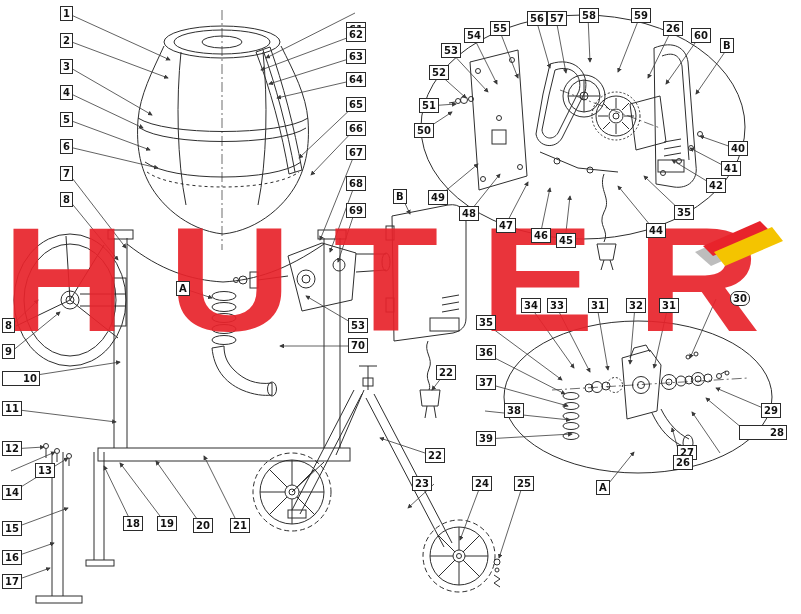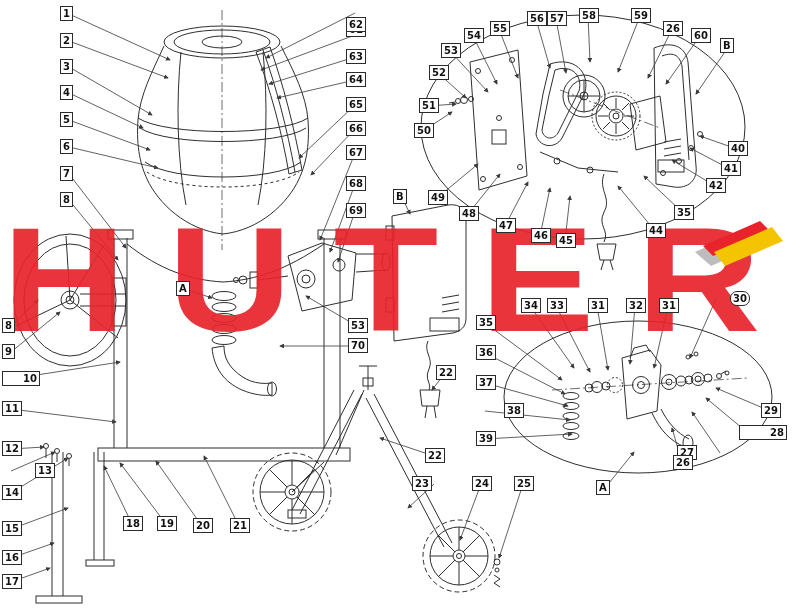--- a/index.html
+++ b/index.html
@@ -395,21 +395,21 @@
       <div class="callout" style="left: 123px; top: 516px;">18</div>
       <div class="callout" style="left: 157px; top: 516px;">19</div>
       <div class="callout" style="left: 193px; top: 518px;">20</div>
       <div class="callout" style="left: 230px; top: 518px;">21</div>
       <div class="callout" style="left: 436px; top: 365px;">22</div>
       <div class="callout" style="left: 425px; top: 448px;">22</div>
       <div class="callout" style="left: 412px; top: 476px;">23</div>
       <div class="callout" style="left: 472px; top: 476px;">24</div>
       <div class="callout" style="left: 514px; top: 476px;">25</div>
       <div class="callout" style="left: 346px; top: 5px; margin-top: 17px;">61</div>
-      <div class="callout" style="left: 346px; top: 17px;">62</div>
+      <div class="callout" style="left: 346px; top: 27px;">62</div>
       <div class="callout" style="left: 346px; top: 49px;">63</div>
       <div class="callout" style="left: 346px; top: 72px;">64</div>
       <div class="callout" style="left: 346px; top: 97px;">65</div>
       <div class="callout" style="left: 346px; top: 121px;">66</div>
       <div class="callout" style="left: 346px; top: 145px;">67</div>
       <div class="callout" style="left: 346px; top: 176px;">68</div>
       <div class="callout" style="left: 346px; top: 203px;">69</div>
       <div class="callout" style="left: 348px; top: 318px;">53</div>
       <div class="callout" style="left: 348px; top: 338px;">70</div>
       <div class="callout" style="left: 176px; top: 281px;">A</div>

